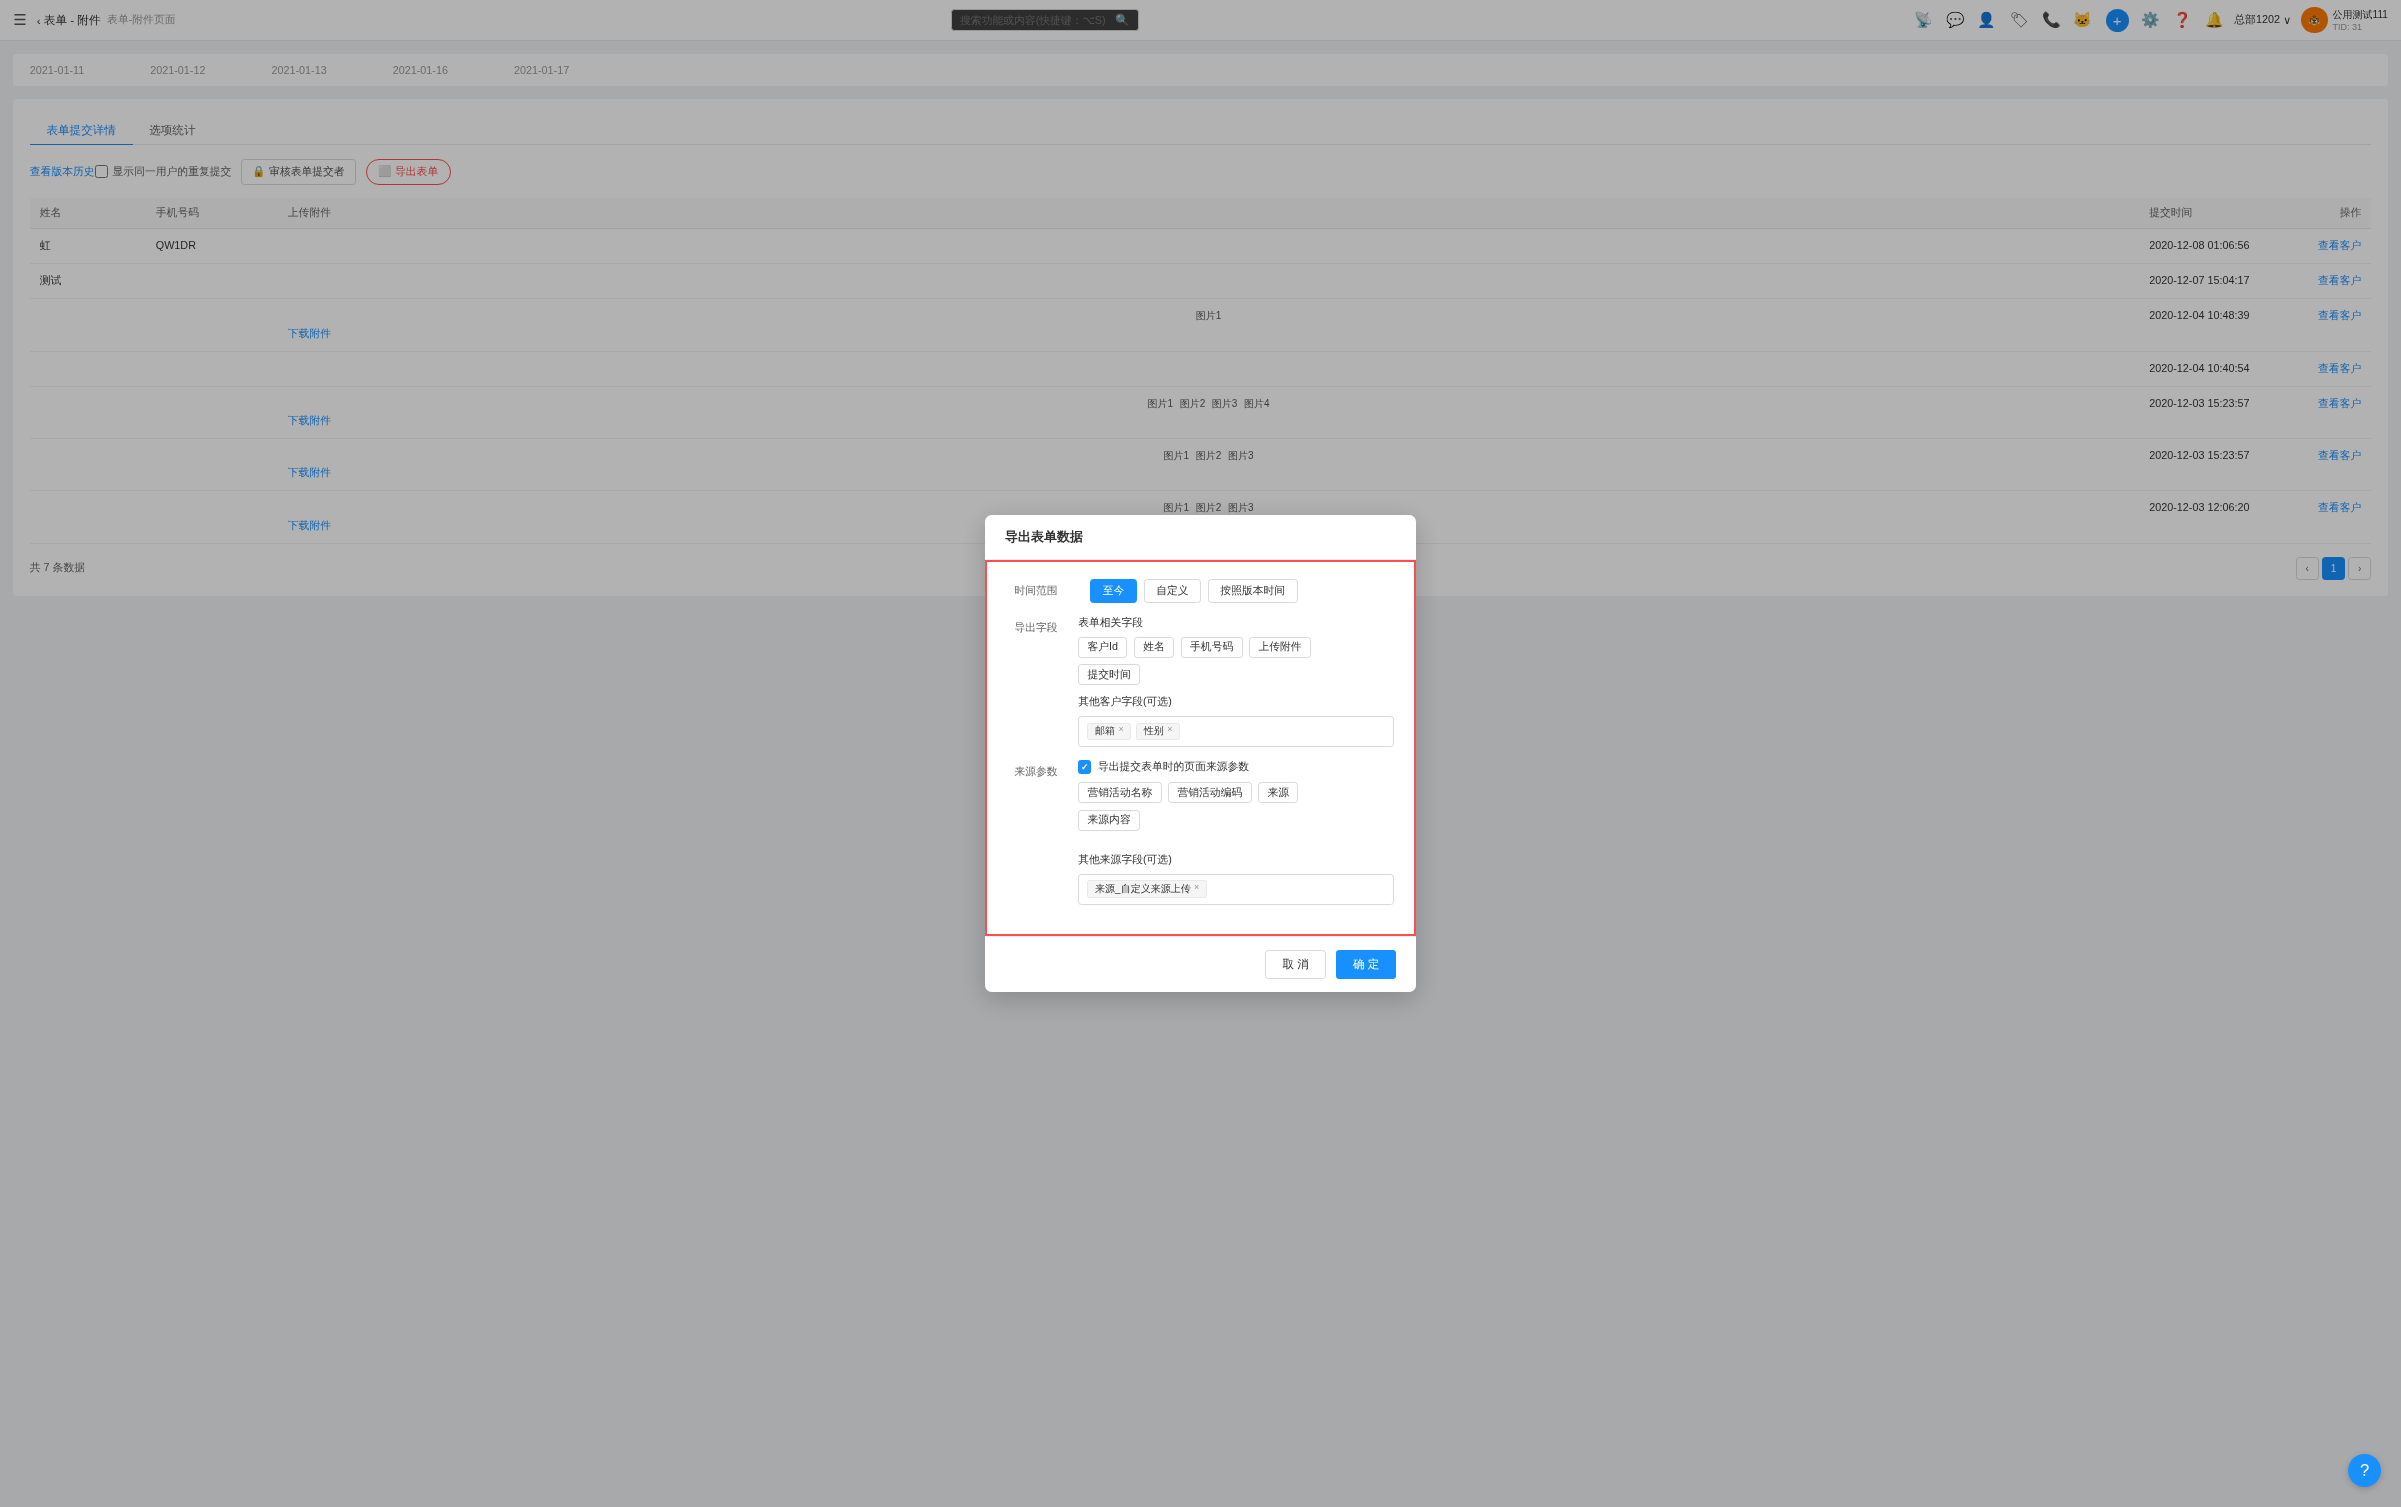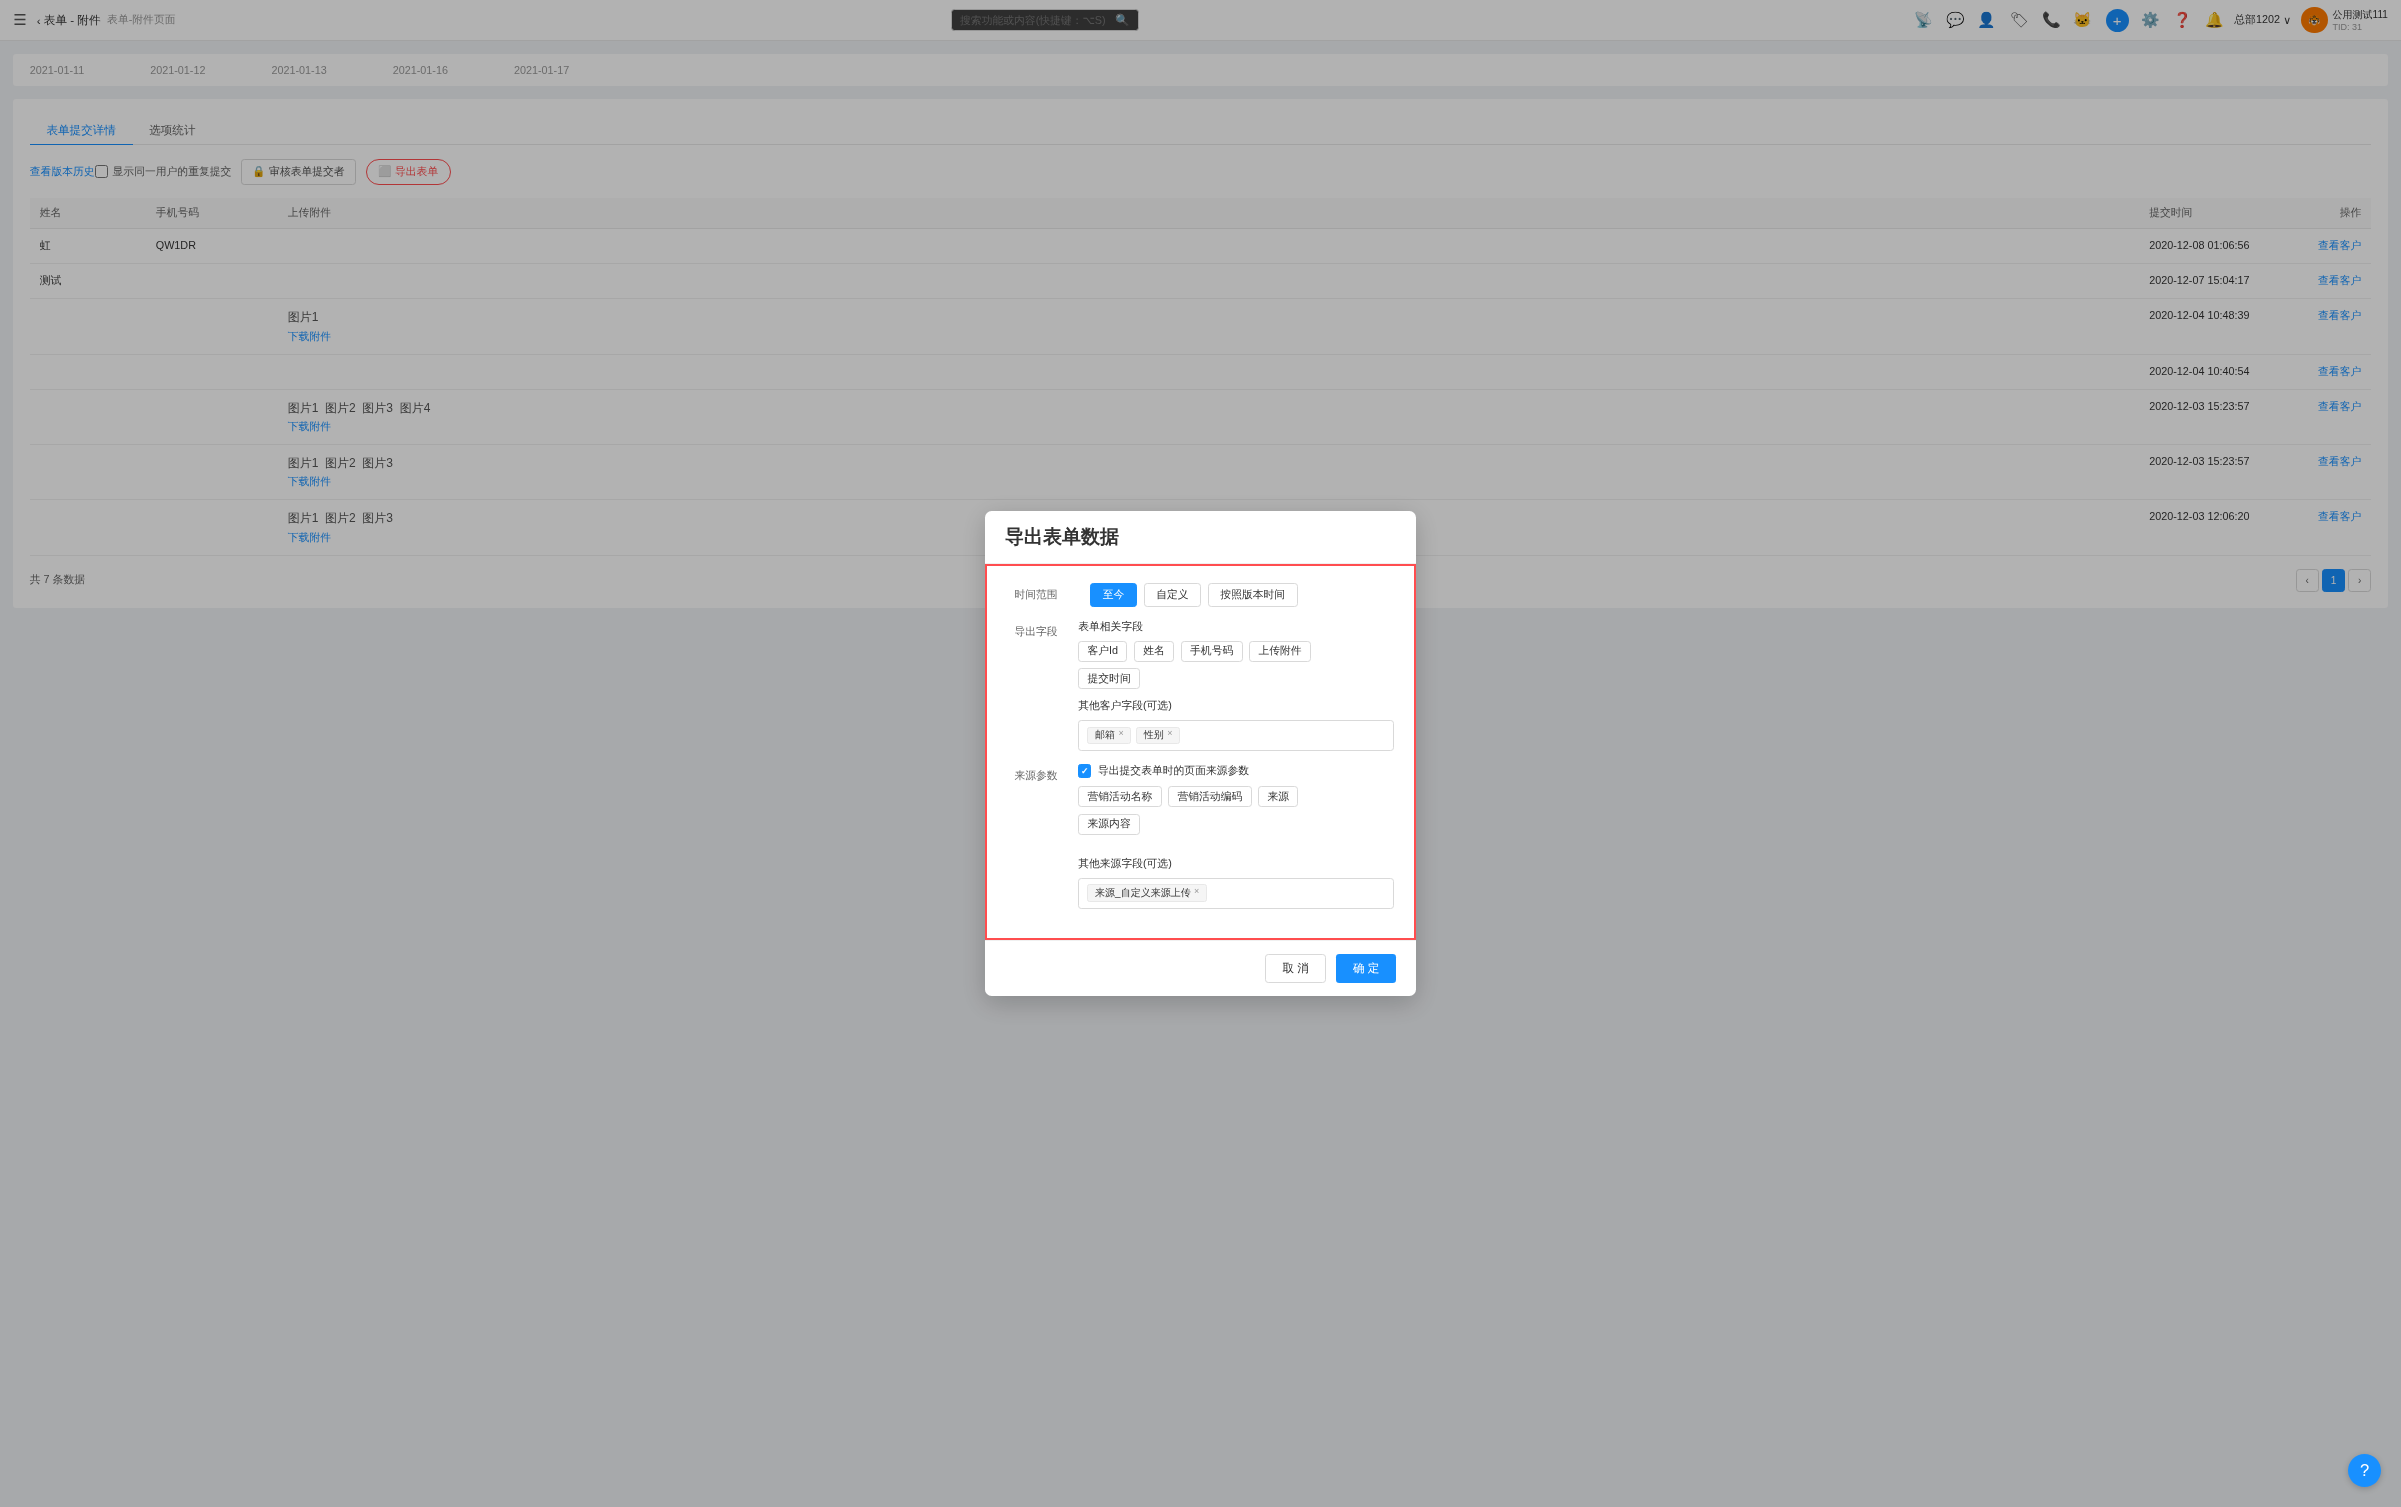--- a/index.html
+++ b/index.html
@@ -225,21 +225,21 @@
       padding: 10px 0;
       font-size: 10.8px;
       align-items: flex-start;
     }
     .col-name { width: 116px; padding: 0 10px; }
     .col-phone { width: 132px; padding: 0 10px; }
     .col-upload { flex: 1; padding: 0 10px; }
     .col-time { width: 149px; padding: 0 10px; }
     .col-action { width: 83px; padding: 0 10px; text-align: right; }
     .link { color: #1890ff; cursor: pointer; }
-    .img-tags { display: flex; gap: 6.6px; flex-wrap: wrap; margin-bottom: 3.3px; font-size: 12px; color: #555; }
+    .img-tags { display: flex; gap: 6.6px; flex-wrap: wrap; margin-bottom: 3.3px; font-size: 10px; color: #555; justify-content: center; }
     .footer-info {
       margin-top: 13.2px;
       display: flex;
       justify-content: space-between;
       align-items: center;
       font-size: 10.8px;
       color: #666;
     }
     .pagination {
       display: flex;
@@ -277,21 +277,21 @@
     
     .dialog {
       background: #fff;
       border-radius: 6.6px;
       width: 431px;
       box-shadow: 0 6.6px 26.5px rgba(0,0,0,0.2);
       overflow: hidden;
     }
     .dialog-header {
       padding: 13.2px 20px;
-      font-size: 19px;
+      font-size: 13px;
       font-weight: 600;
       color: #333;
       border-bottom: 0.8px solid #f0f0f0;
     }
     .dialog-body {
       padding: 16.6px 20px;
       border: 2.5px solid #ff4d4f;
     }
     .dialog-row {
       display: flex;

